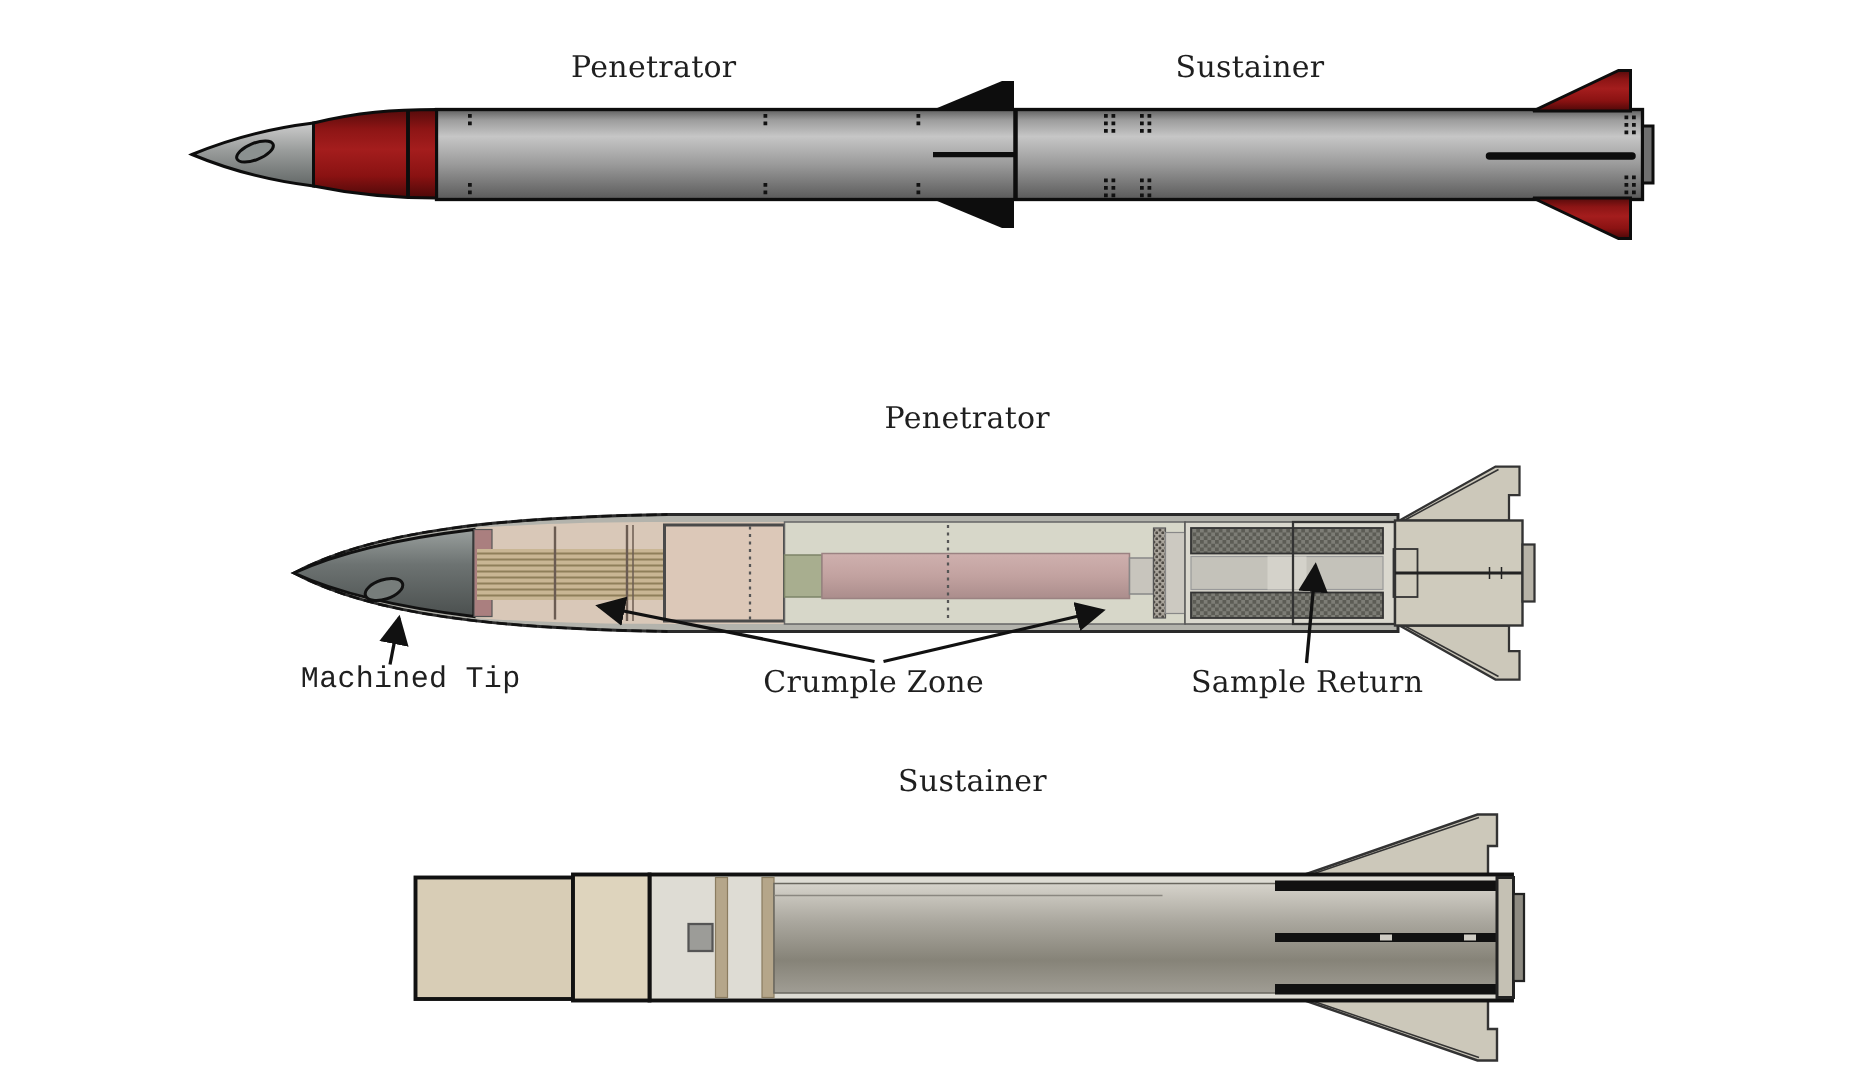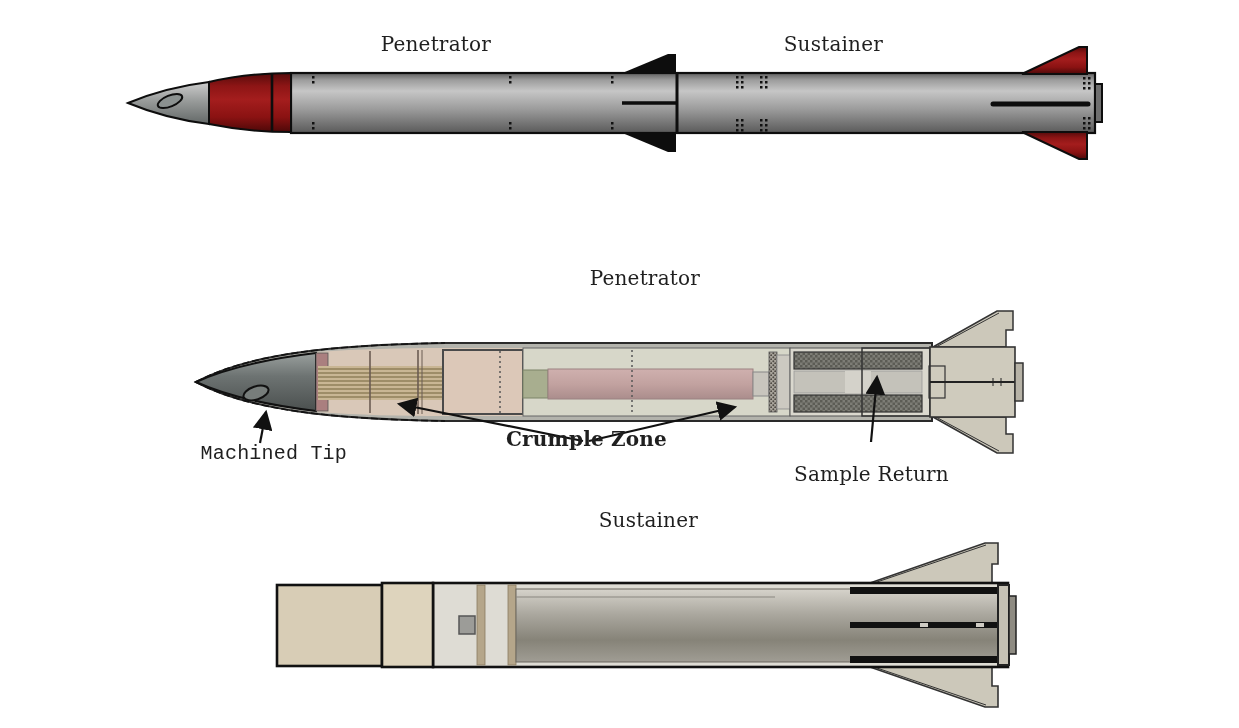--- a/index.html
+++ b/index.html
@@ -247,17 +247,17 @@
     <rect x="1009" y="596" width="7" height="58" fill="#8e8b82" stroke="#222" stroke-width="1.5"></rect>
   </g>
 </svg>
 
   <div class="lbl" style="left:379px;top:33px;width:112px;">Penetrator</div>
   <div class="lbl" style="left:771px;top:33px;width:112px;">Sustainer</div>
 
   <div class="lbl" style="left:588px;top:267px;width:112px;">Penetrator</div>
 
   <div class="lbl" style="left:197px;top:443px;width:150px;font-family:Liberation Mono, monospace;">Machined Tip</div>
-  <div class="lbl" style="left:506px;top:428px;width:150px;font-weight:bold;">Crumple Zone</div>
-  <div class="lbl" style="left:794px;top:443px;width:150px;margin-top:20px;">Sample Return</div>
+  <div class="lbl" style="left:506px;top:443px;width:150px;">Crumple Zone</div>
+  <div class="lbl" style="left:794px;top:443px;width:150px;">Sample Return</div>
 
   <div class="lbl" style="left:586px;top:509px;width:112px;">Sustainer</div>
 </div>
 
 </body></html>

